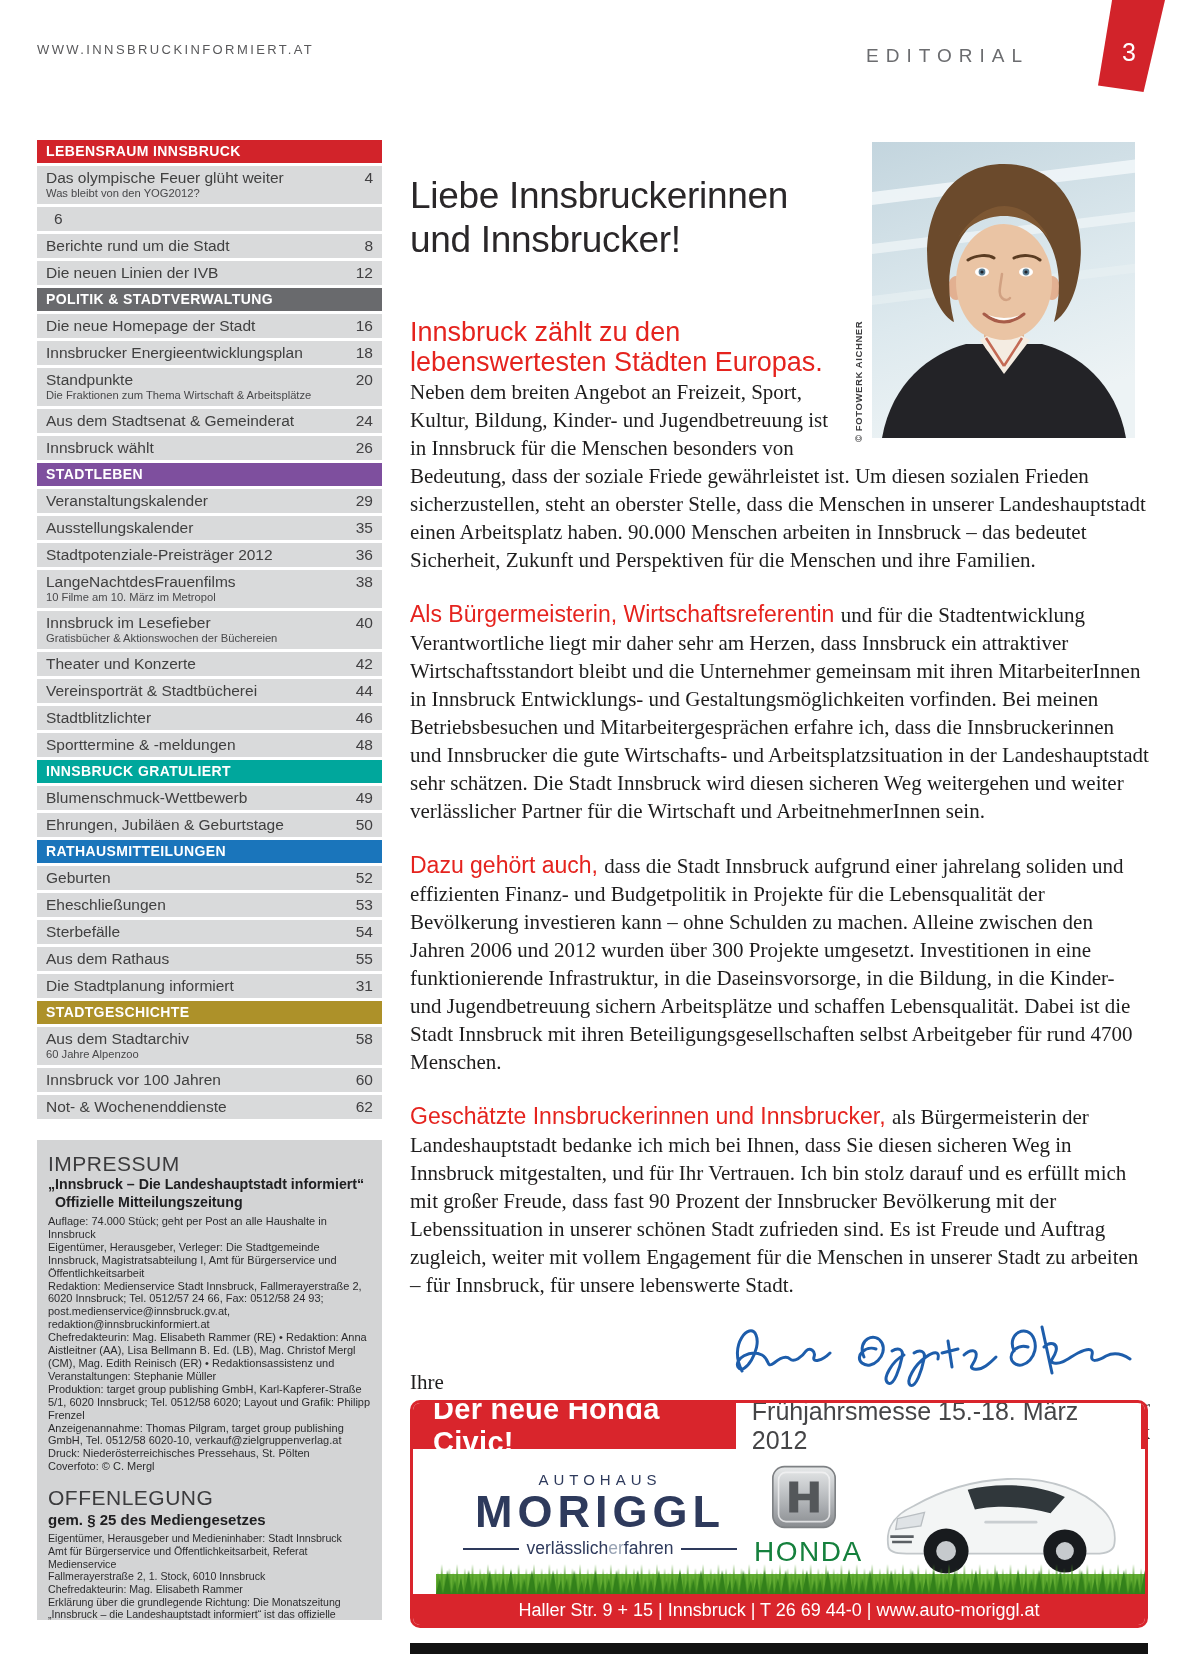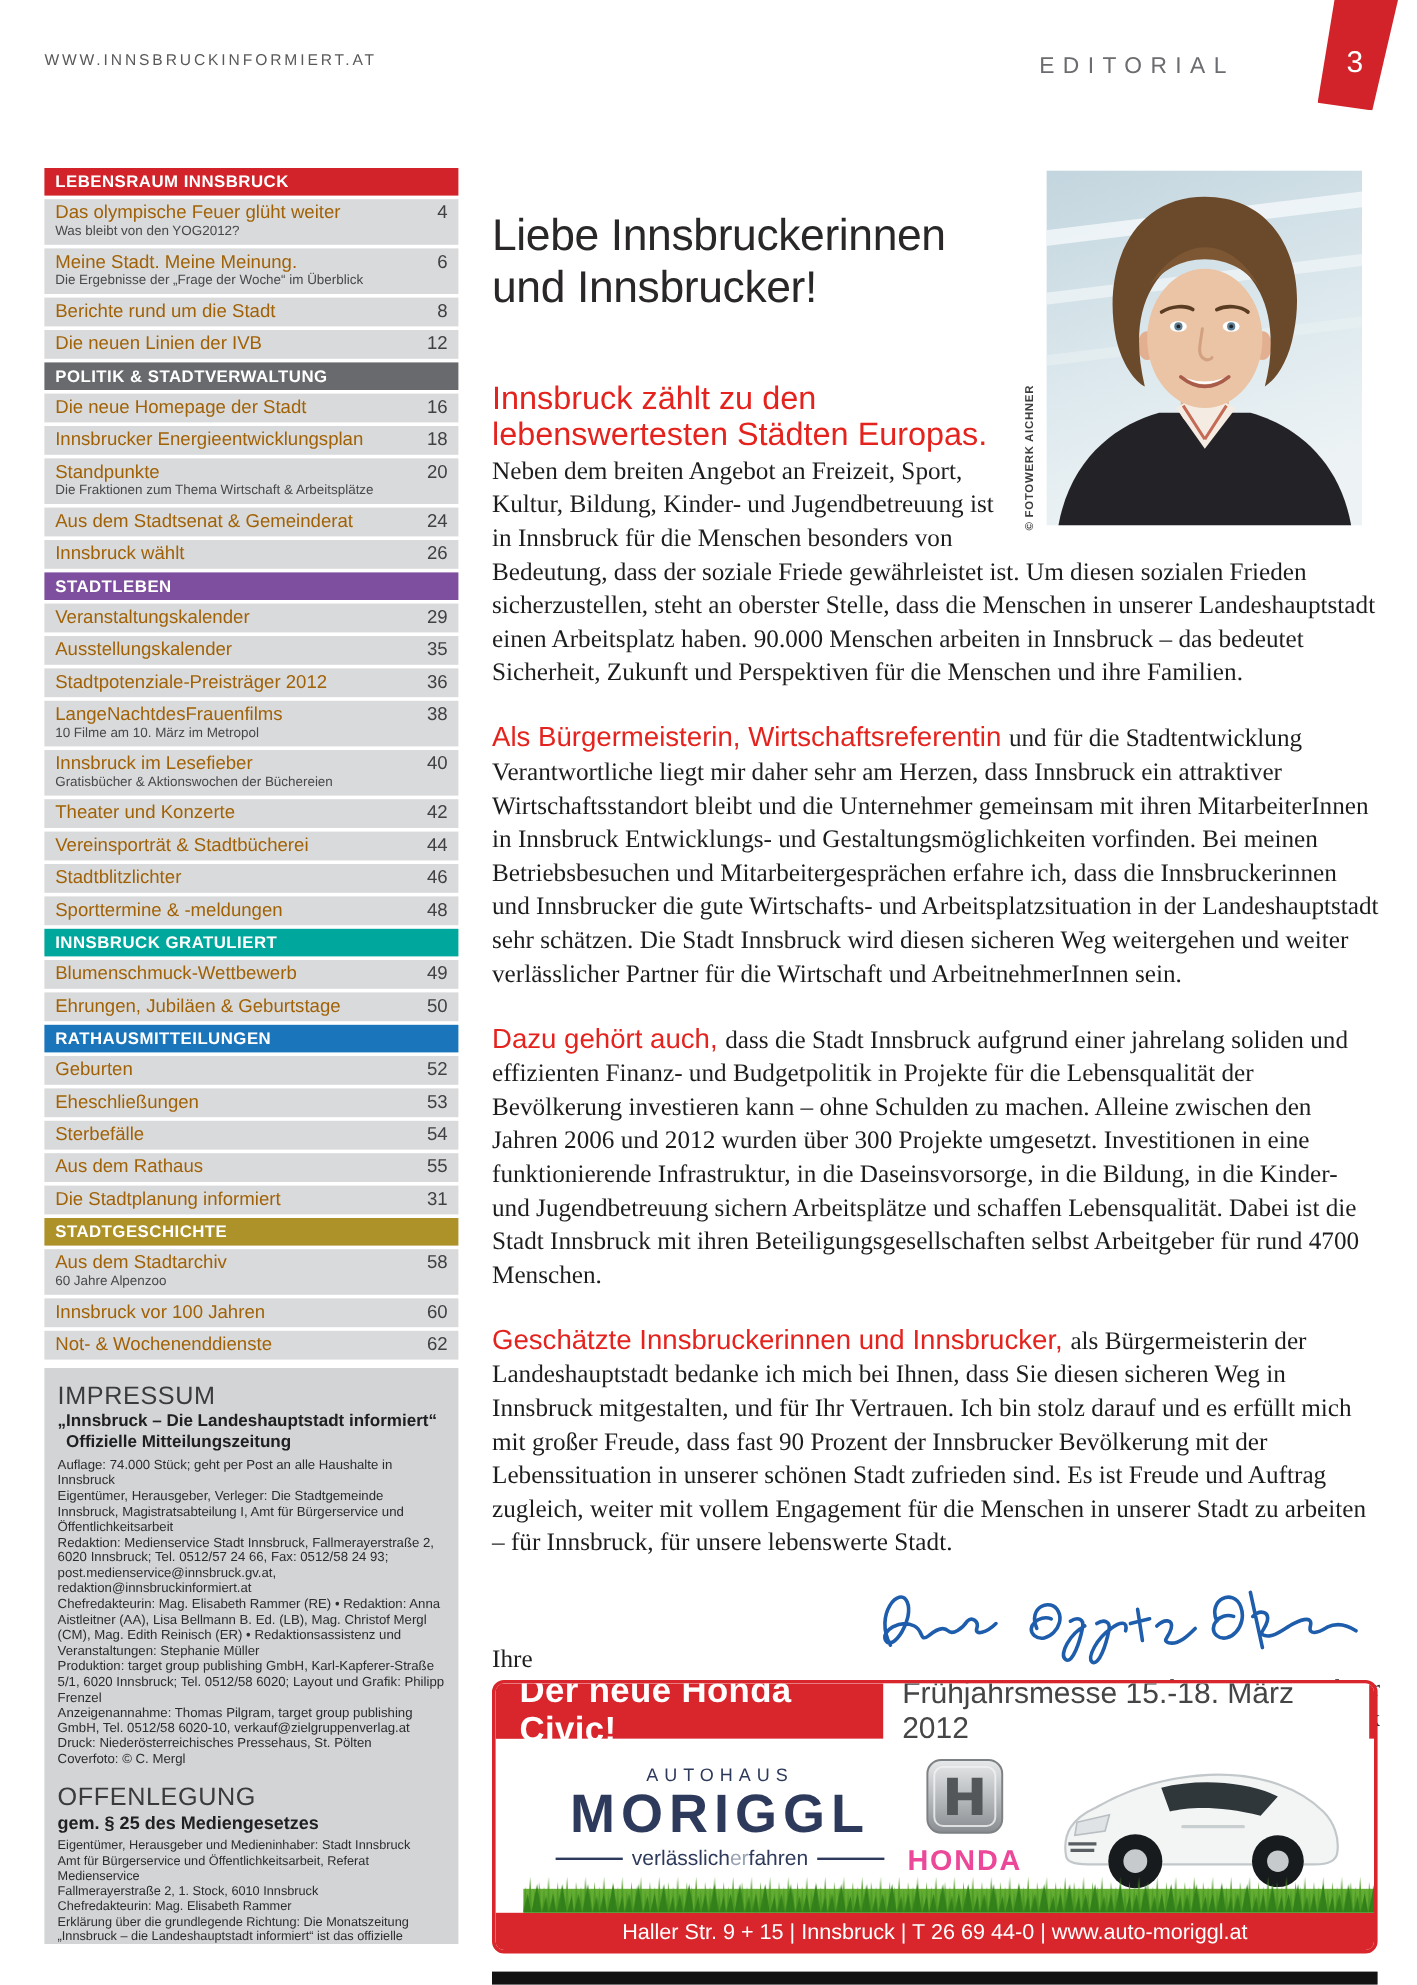--- a/index.html
+++ b/index.html
@@ -10,21 +10,21 @@
   .hdr-url { position:absolute; left:37px; top:42px; font-size:13px; letter-spacing:2.4px; color:#59595b; }
   .hdr-section { position:absolute; right:152px; top:45px; font-size:19px; letter-spacing:7px; color:#6b6c6f; }
   .page-tab { position:absolute; left:1098px; top:0; width:67px; height:92px; background:#d2232a;
               clip-path:polygon(21% 0%, 100% 0%, 68% 100%, 0% 93%); }
   .page-tab span { position:absolute; left:24px; top:38px; color:#fff; font-size:25px; }
 
   
   .toc { position:absolute; left:37px; top:140px; width:345px; }
   .toc-sec { color:#fff; font-size:14px; font-weight:700; letter-spacing:.4px; padding:3px 9px 4px; margin-bottom:3px; }
   .toc-row { background:#d9dadb; padding:3px 9px 4px; margin-bottom:3px; display:flex; justify-content:space-between; align-items:flex-start; }
-  .toc-title { font-size:15.5px; color:#a16207; line-height:17px; }
+  .toc-title { font-size:15.5px; color:#404040; line-height:17px; }
   .toc-sub { font-size:11.2px; color:#48484a; line-height:13px; margin-top:1px; }
   .toc-page { font-size:15.5px; color:#414042; line-height:17px; padding-left:8px; }
 
   
   .imp-box { position:absolute; left:37px; top:1140px; width:345px; height:480px; background:#d3d4d5;
              padding:12px 11px; overflow:hidden; }
   .imp-head { font-size:21px; font-weight:400; color:#3b3b3d; letter-spacing:.5px; line-height:24px; }
   .imp-bold { font-size:14.2px; font-weight:700; color:#202022; line-height:17.5px; }
   .imp-bold2 { padding-left:7px; }
   .imp-body { margin-top:4px; font-size:11px; line-height:12.9px; color:#2c2c2e; white-space:pre-line; }
@@ -57,21 +57,21 @@
               font-size:25px; color:#454547; }
   .ad-mid { position:relative; height:145px; background:#fff;margin-left:23px; }
   .ad-dealer { position:absolute; left:18px; top:22px; width:292px; text-align:center; }
   .ad-autohaus { font-size:15px; letter-spacing:5px; color:#2e3a5c; }
   .ad-moriggl { font-size:45px; font-weight:700; letter-spacing:5px; color:#2e3a5c; line-height:48px; }
   .ad-tagline { display:flex; align-items:center; justify-content:center; gap:8px; margin-top:2px; }
   .tl-line { display:inline-block; width:56px; height:0; border-top:2px solid #2e3a5c; }
   .tl-text { font-size:17.5px; color:#2e3a5c;text-align:right; }
   .tl-er { color:#98a3b4; }
   .ad-honda { position:absolute; left:318px; top:16px; width:100px; text-align:center; }
-  .honda-word { margin-top:3px; font-size:24px; font-weight:700; letter-spacing:1.5px; color:#ec4899; }
+  .honda-word { margin-top:3px; font-size:28px; font-weight:400; letter-spacing:1.5px; color:#15803d; }
   .ad-car { position:absolute; right:4px; bottom:16px; width:280px; height:126px; }
   .ad-grass { position:absolute; left:0; right:0; bottom:0; width:100%; height:34px; display:block; }
   .ad-bottom { height:34px; background:#d9252c; color:#fff; font-size:18px; text-align:center; line-height:33px; }
 
   .black-bar { position:absolute; left:410px; top:1643px; width:738px; height:11px; background:#121212; }
 </style>
 </head>
 <body>
 
 <div class="hdr-url">WWW.INNSBRUCKINFORMIERT.AT</div>
@@ -83,24 +83,20 @@
 <div class="toc">
     <div class="toc-sec" style="background: rgb(210, 35, 42);">LEBENSRAUM INNSBRUCK</div>
     <div class="toc-row">
       <div class="toc-left">
         <div class="toc-title">Das olympische Feuer glüht weiter</div>
         <div class="toc-sub">Was bleibt von den YOG2012?</div>
       </div>
       <div class="toc-page">4</div>
     </div>
     <div class="toc-row">
-      <div class="toc-left">
-        <div class="toc-title">Meine Stadt. Meine Meinung.</div>
-        <div class="toc-sub">Die Ergebnisse der „Frage der Woche“ im Überblick</div>
-      </div>
       <div class="toc-page">6</div>
     </div>
     <div class="toc-row">
       <div class="toc-left">
         <div class="toc-title">Berichte rund um die Stadt</div>
       </div>
       <div class="toc-page">8</div>
     </div>
     <div class="toc-row">
       <div class="toc-left">

